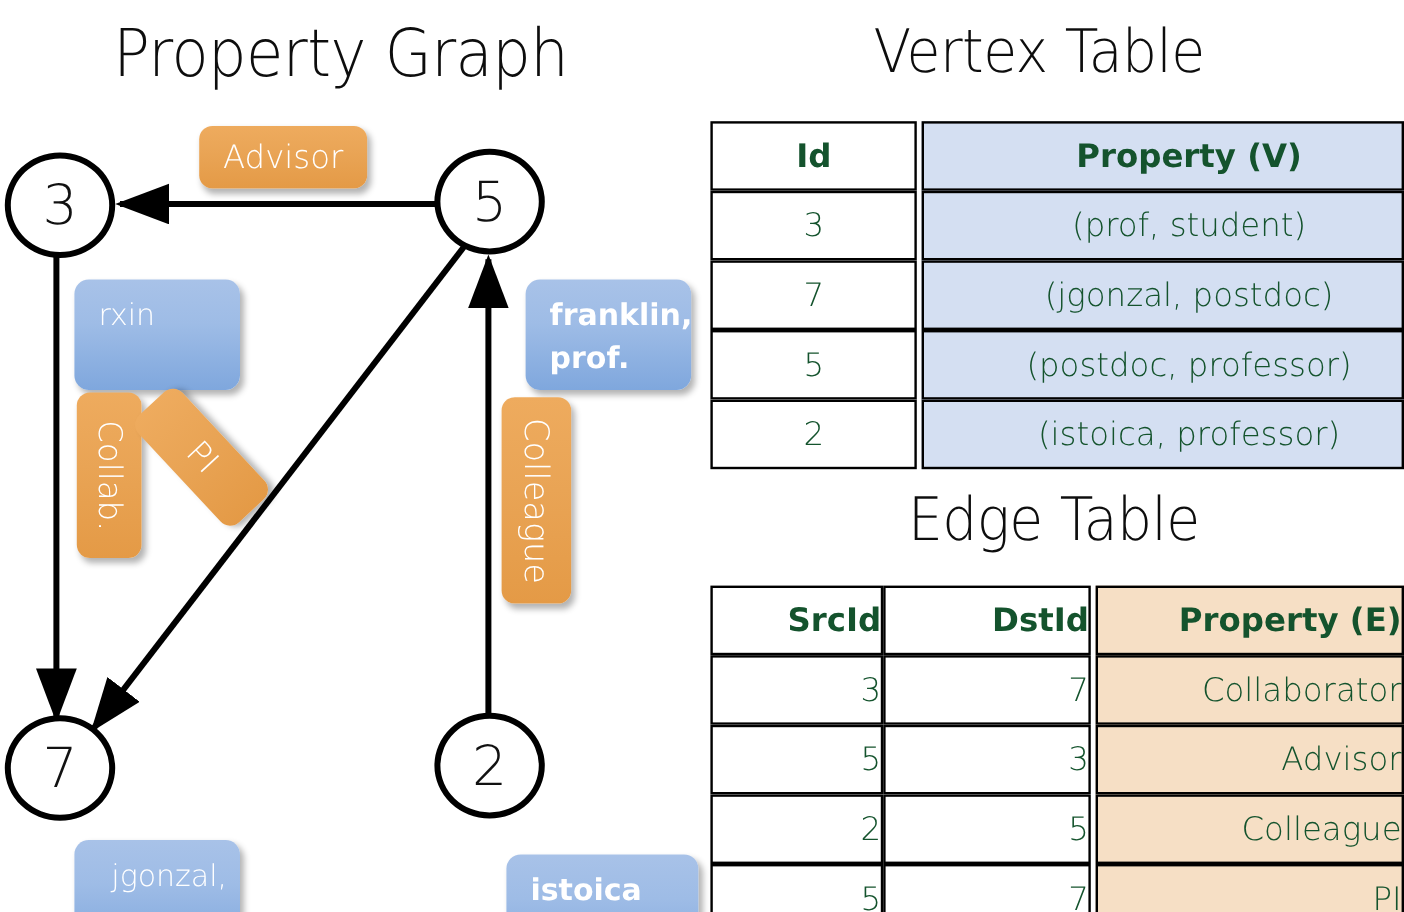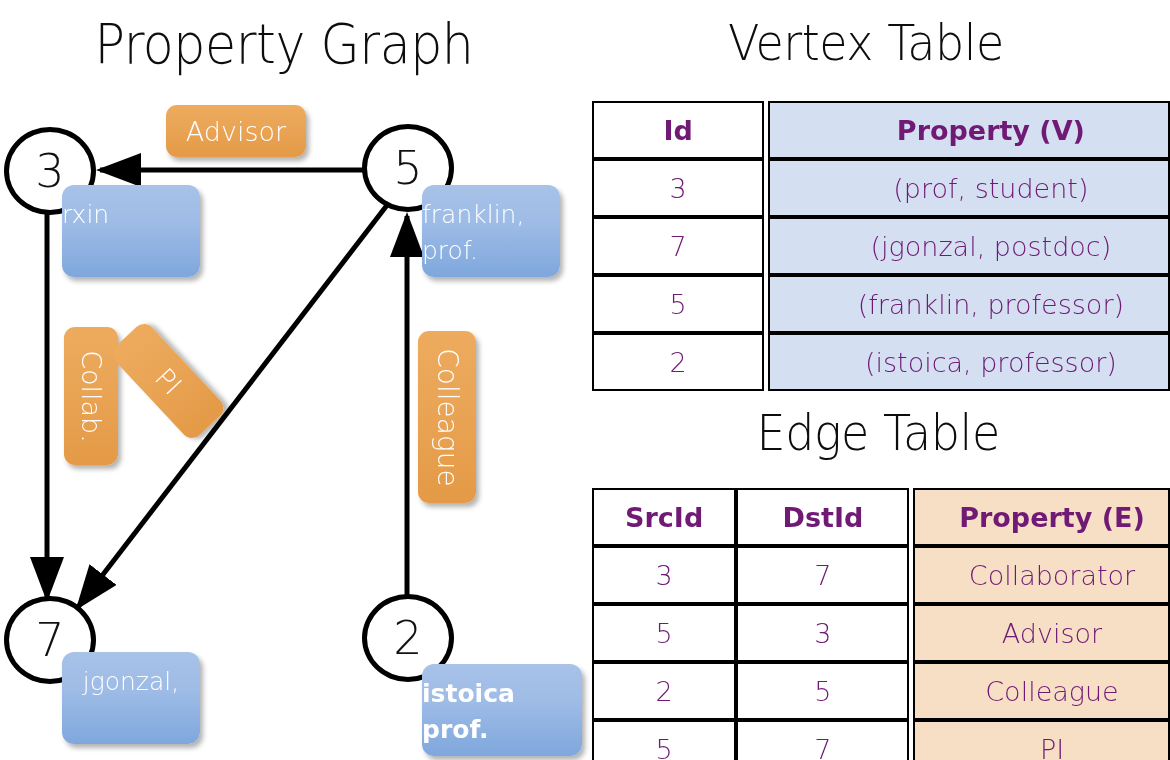--- a/index.html
+++ b/index.html
@@ -64,23 +64,24 @@
   .vbox {
     position: absolute;
     border-radius: 12px;
     background: linear-gradient(to bottom, #a8c2e8 0%, #9ebce6 40%, #7fa7dd 100%);
     box-shadow: 3px 4px 5px rgba(0,0,0,0.30);
     color: #ffffff;
     font-family: "DejaVu Sans", sans-serif;
     font-weight: 300;
     font-size: 25px;
     line-height: 36px;
-    padding: 12px 0 0 0;
+    padding: 12px 0 0 20px;
     box-sizing: border-box;
     z-index: 5;
+    margin-top: 48px;
   }
   .vbox div { white-space: nowrap; }
 
   
   .ebox {
     position: absolute;
     border-radius: 11px;
     background: linear-gradient(to bottom, #eeab5e 0%, #e9a455 45%, #e49a46 100%);
     box-shadow: 3px 4px 5px rgba(0,0,0,0.30);
     color: #ffffff;
@@ -100,33 +101,33 @@
     position: absolute;
     border-collapse: separate;
     border-spacing: 0;
     font-family: "DejaVu Sans", sans-serif;
     font-weight: 300;
   }
   .tbl td, .tbl th {
     border: 2px solid #000;
     text-align: center;
     font-weight: 300;
-    color: #701a75;
+    color: #14532d;
     padding: 0;
   }
   .tbl th { font-weight: 700; }
   .gapcol { border: none !important; width: 4px; padding:0; }
 
   #vertex-table { left: 592px; top: 101px; }
   #vertex-table td, #vertex-table th { height: 54px; font-size: 27px; }
   #vertex-table .c-id    { width: 186px; background:#ffffff; }
   #vertex-table .c-prop  { width: 382px; background:#d4dff2;padding-left:44px; }
 
   #edge-table { left: 592px; top: 488px; }
-  #edge-table td, #edge-table th { height: 54px; font-size: 27px; }
+  #edge-table td, #edge-table th { height: 54px; font-size: 27px; text-align: right; }
   #edge-table .c-src  { width: 148px; background:#ffffff; }
   #edge-table .c-dst  { width: 180px; background:#ffffff; }
   #edge-table .c-prop { width: 240px; background:#f6dfc5;padding-left:21px; }
 </style>
 </head>
 <body>
 
 <div id="graph-panel">
 
   <div class="title" id="title-property-graph">Property Graph</div>
@@ -157,21 +158,21 @@
     <span>7</span>
   </div>
   <div class="node-circle" style="left:362px; top:594px; width:92px; height:88px;">
     <span>2</span>
   </div>
 
   <div class="vbox" style="left:62px; top:185px; width:138px; height:92px;">
     <div>rxin</div>
   </div>
 
-  <div class="vbox" style="left:422px; top:185px; width:138px; height:92px;">
+  <div class="vbox" style="left:438px; top:185px; width:138px; height:92px;font-weight:bold;">
     <div>franklin,</div>
     <div>prof.</div>
   </div>
 
   <div class="vbox" style="left:62px; top:652px; width:138px; height:92px;text-align:center;">
     <div>jgonzal,</div>
   </div>
 
   <div class="vbox" style="left:422px; top:664px; width:160px; height:92px;font-weight:bold;">
     <div>istoica</div>
@@ -213,21 +214,21 @@
       <td class="c-prop">(prof, student)</td>
     </tr>
     <tr>
       <td class="c-id">7</td>
       <td class="gapcol"></td>
       <td class="c-prop">(jgonzal, postdoc)</td>
     </tr>
     <tr>
       <td class="c-id">5</td>
       <td class="gapcol"></td>
-      <td class="c-prop">(franklin, professor)</td>
+      <td class="c-prop">(postdoc, professor)</td>
     </tr>
     <tr>
       <td class="c-id">2</td>
       <td class="gapcol"></td>
       <td class="c-prop">(istoica, professor)</td>
     </tr>
   </tbody>
 </table>
 
 <div class="title" id="title-edge-table">Edge Table</div>

